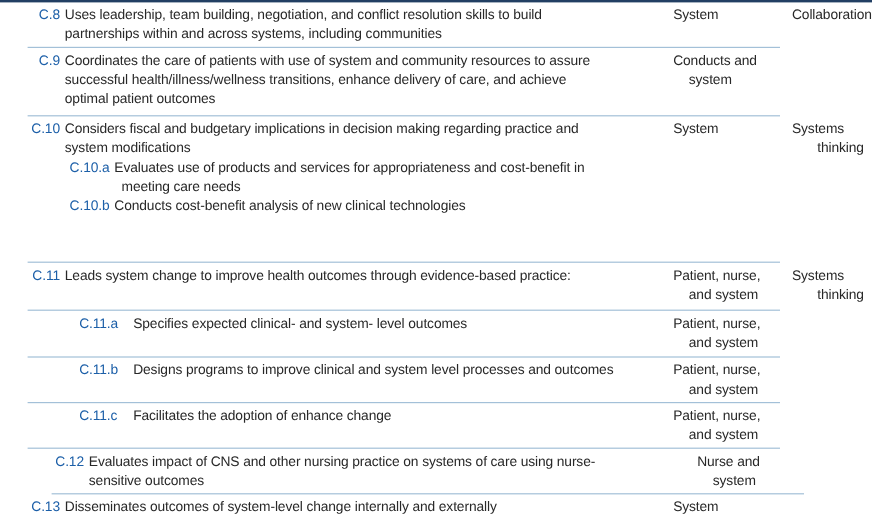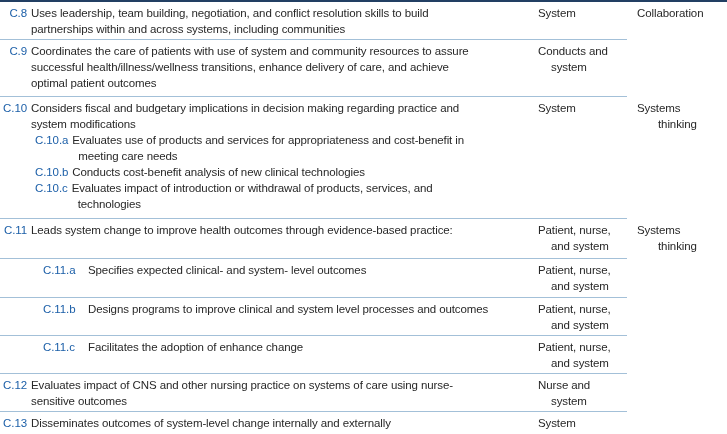--- a/index.html
+++ b/index.html
@@ -15,21 +15,21 @@
     font-size:11.5px;
     line-height:16px;
     color:var(--text-color);
     letter-spacing:-0.1px;
   }
   .table{
     width:727px;
     border-top:2px solid var(--border-dark);
     border-bottom:2px solid var(--border-light);
   }
-  .row{display:flex;align-items:stretch;}
+  .row{display:flex;align-items:stretch;padding-left:23px;}
   .left-group{
     display:flex;
     width:627px;
     border-bottom:1px solid var(--border-light);
   }
   .row:last-child .left-group{border-bottom:none;}
   .cell-desc{width:522px;padding:3px 4px 2px 0;}
   .desc-main{display:flex;}
   .code{
     color:var(--accent-blue);
@@ -55,21 +55,21 @@
     text-indent:-21px;
   }
   
   .row:nth-child(1){min-height:37px;}
   .row:nth-child(2){min-height:57px;}
   .row:nth-child(3){min-height:122px;}
   .row:nth-child(4){min-height:40px;}
   .row:nth-child(5){min-height:39px;gap:44px;}
   .row:nth-child(6){min-height:38px;}
   .row:nth-child(7){min-height:37px;}
-  .row:nth-child(8){min-height:38px;}
+  .row:nth-child(8){min-height:38px;margin-left:20px;}
   .row:nth-child(9){min-height:22px;flex-direction:column;}
 </style>
 </head>
 <body>
 
 <div class="table">
 
   <div class="row">
     <div class="left-group">
       <div class="cell-desc">
@@ -109,25 +109,20 @@
         </div>
         <div class="sub">
           <span class="code">C.10.a</span>
           <span class="desc-text">Evaluates use of products and services for appropriateness and cost-benefit in
 meeting care needs</span>
         </div>
         <div class="sub">
           <span class="code">C.10.b</span>
           <span class="desc-text">Conducts cost-benefit analysis of new clinical technologies</span>
         </div>
-        <div class="sub">
-          <span class="code">C.10.c</span>
-          <span class="desc-text">Evaluates impact of introduction or withdrawal of products, services, and
-technologies</span>
-        </div>
       </div>
       <div class="cell-sphere">System</div>
     </div>
     <div class="cell-comp">Systems thinking</div>
   </div>
 
   <div class="row">
     <div class="left-group">
       <div class="cell-desc">
         <div class="desc-main">

